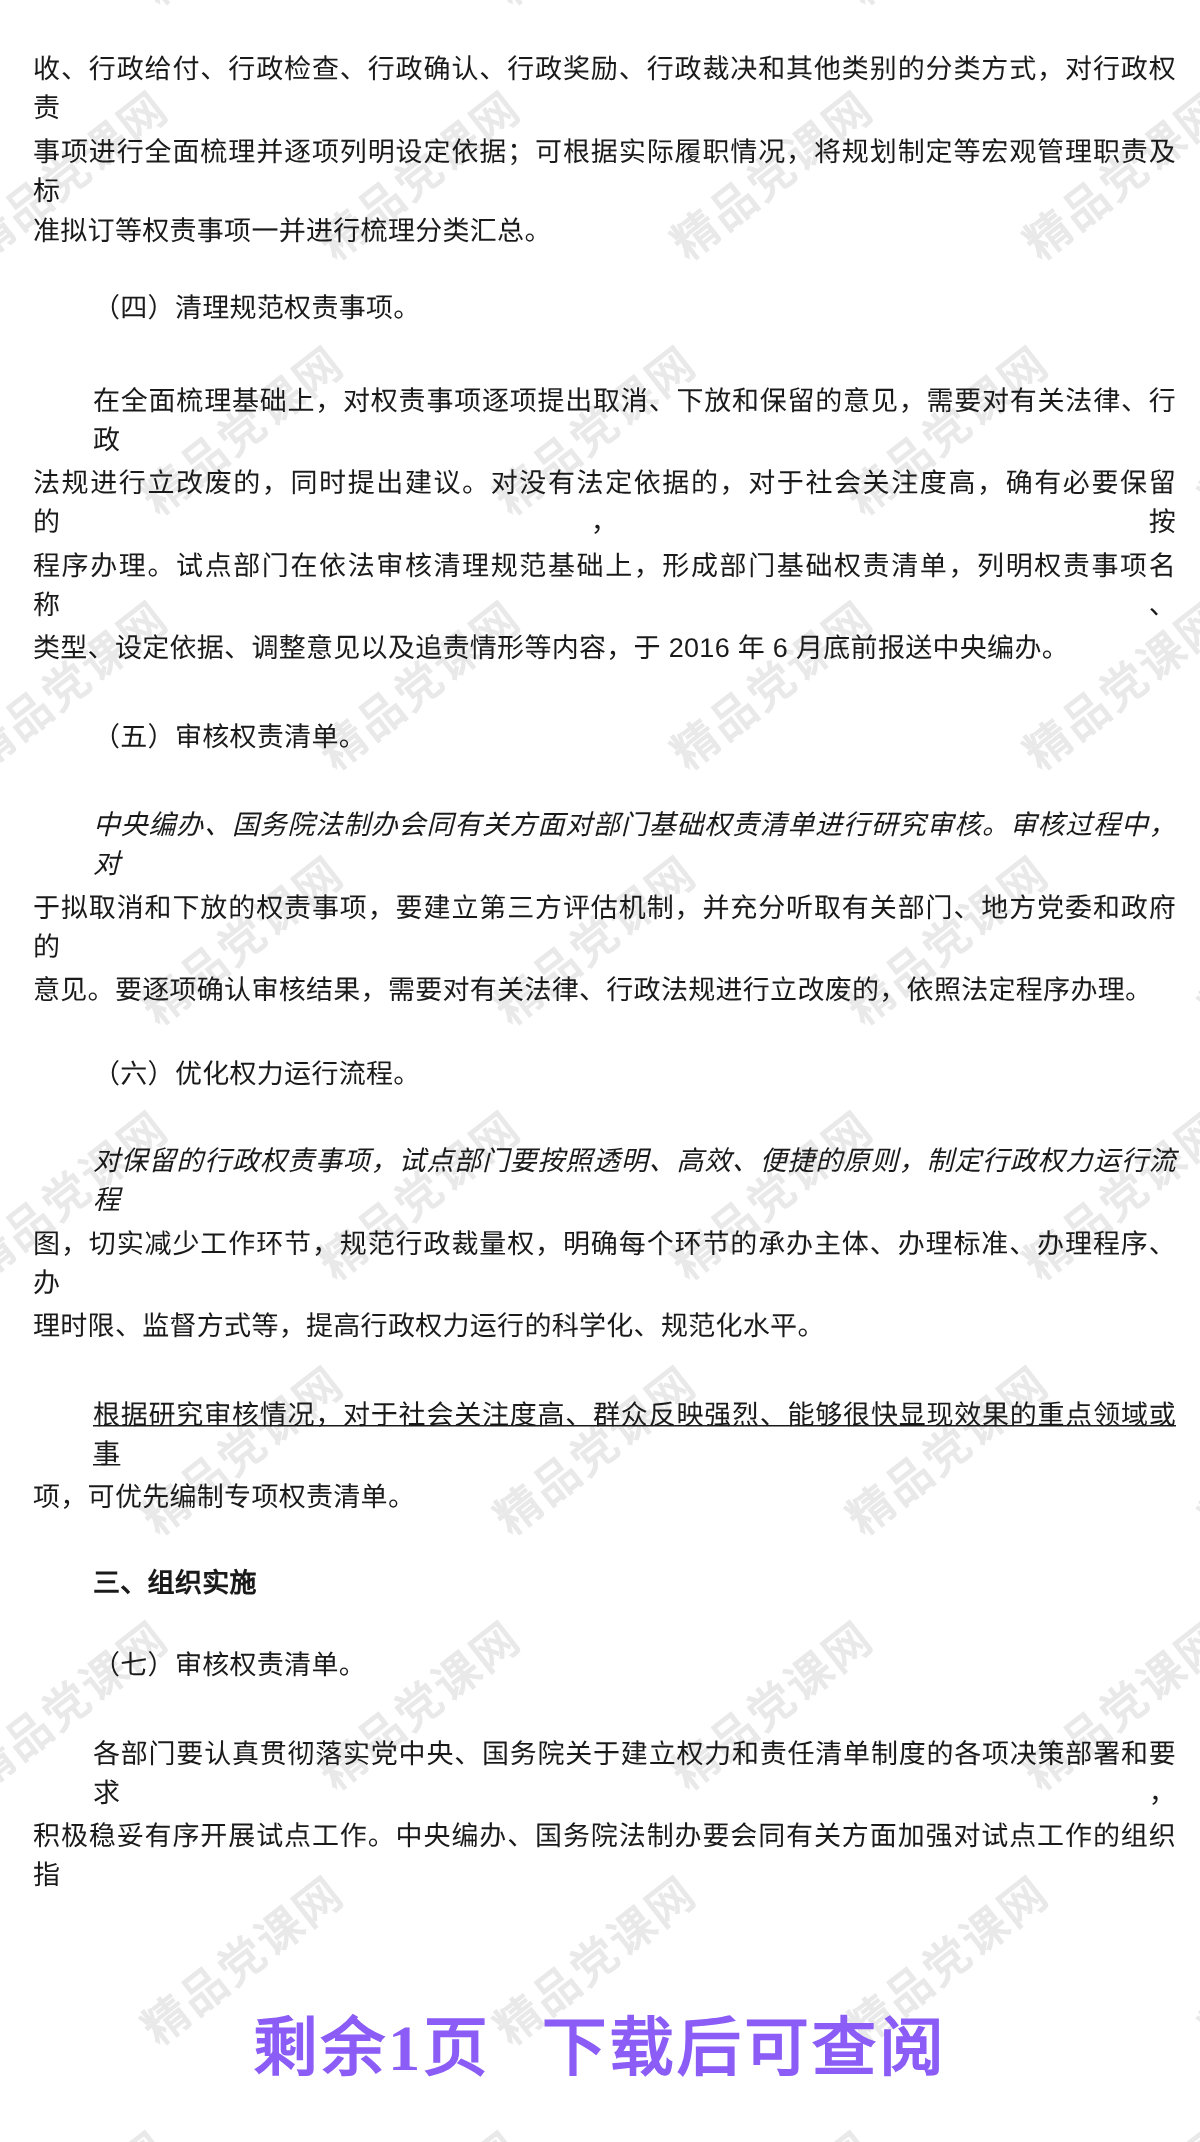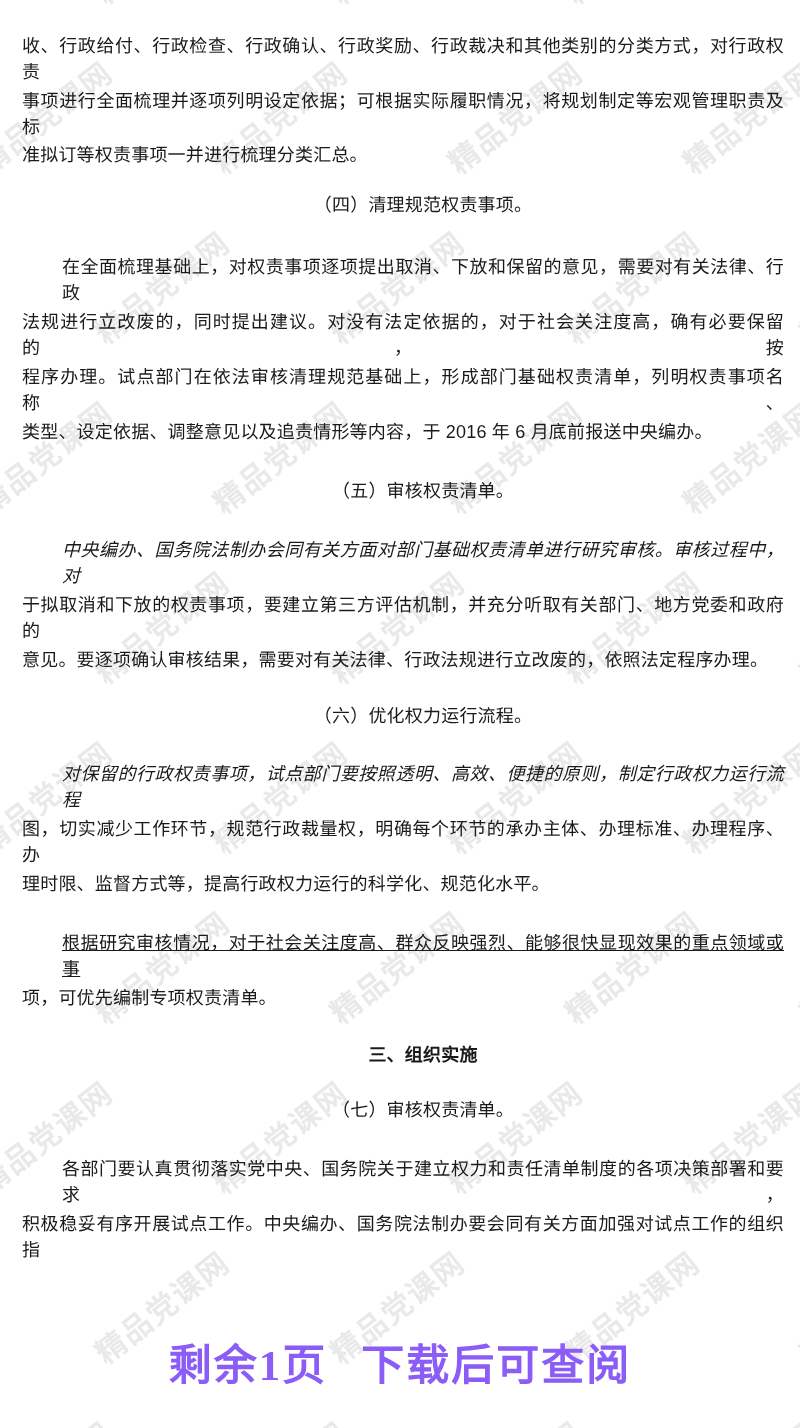--- a/index.html
+++ b/index.html
@@ -70,21 +70,21 @@
     white-space: nowrap;
   }
   .line.justify {
     white-space: normal;
     text-align: justify;
     text-align-last: justify;
   }
   .line.bold {
     font-weight: 700;
   }
-  .line.indent1 { left: 62px;  width: 722px; text-align: center; }
+  .line.indent1 { left: 62px;  width: 722px; }
   .line.indent2 { left: 62px;  width: 722px; }
 
   
   #footer-note {
     position: absolute;
     z-index: 3;
     left: 0;
     right: 0;
     top: 1330px;
     text-align: center;

